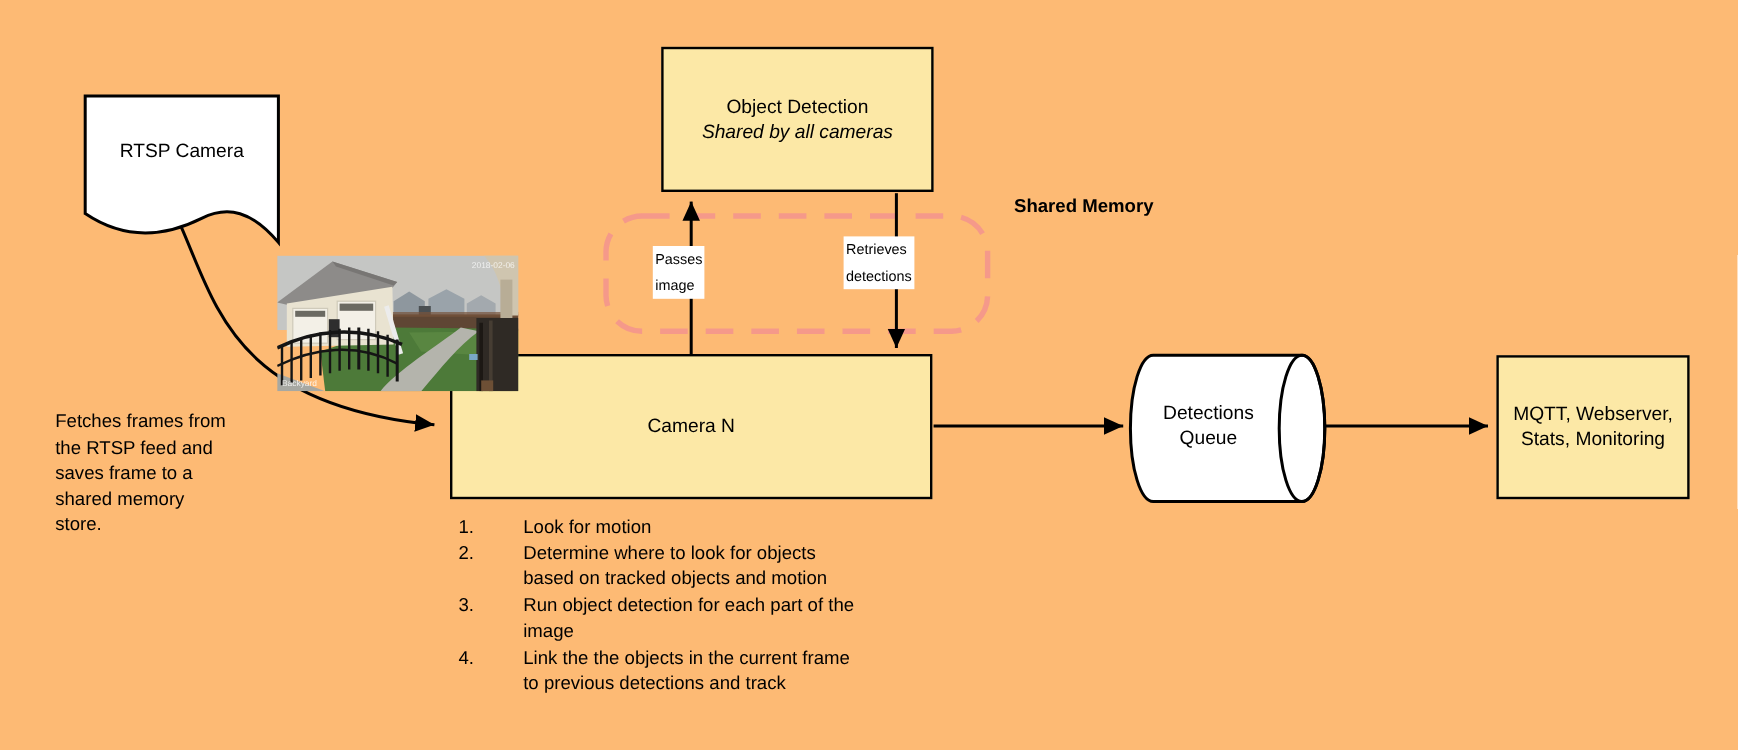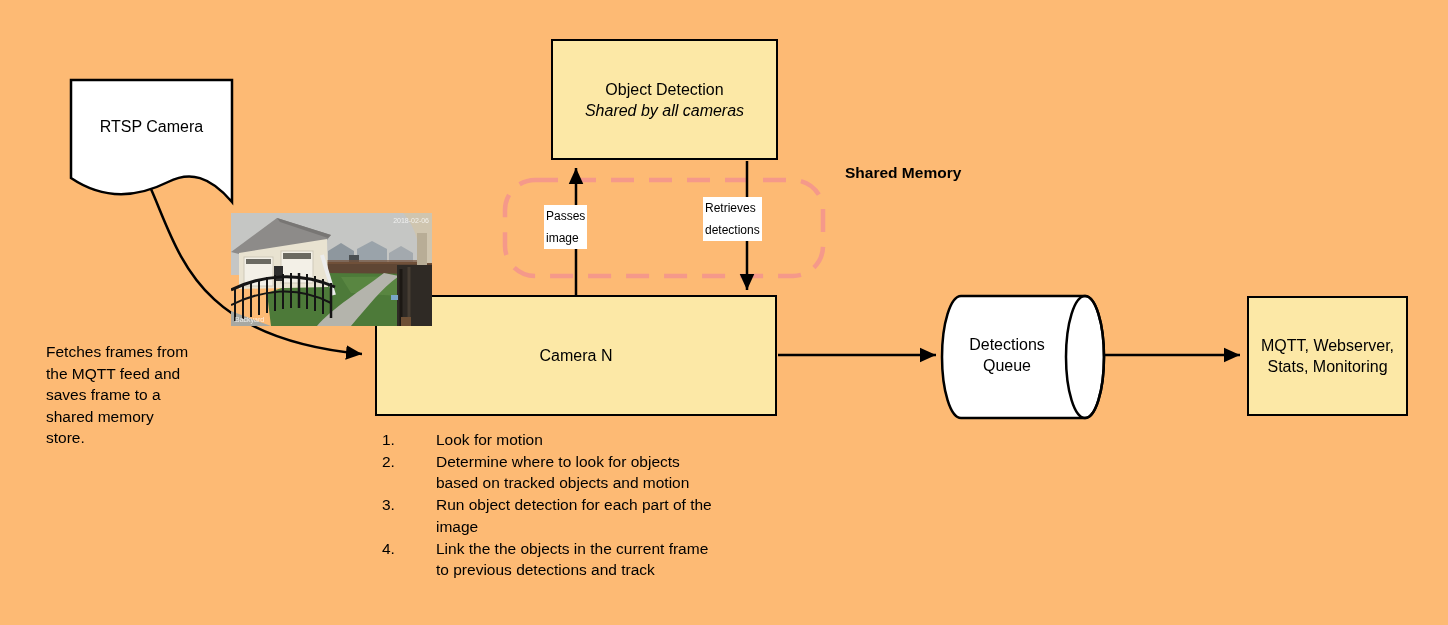--- a/index.html
+++ b/index.html
@@ -90,21 +90,21 @@
   <div class="cyl-label" style="left:943px;top:334px;width:128px;">Detections
 Queue</div>
 
   <div class="edge-label" style="left:544px;top:205px;">Passes
 image</div>
 
   <div class="edge-label" style="left:703px;top:197px;">Retrieves
 detections</div>
 
   <div class="annotation" style="left:46px;top:341px;width:200px;">Fetches frames from
-the MQTT feed and
+the RTSP feed and
 saves frame to a
 shared memory
 store.</div>
 
   <div class="annotation" style="left:845px;top:140px;width:220px;">
     <span class="ann-title">Shared Memory</span><br>
   </div>
 
 
   <div id="camera-steps">

